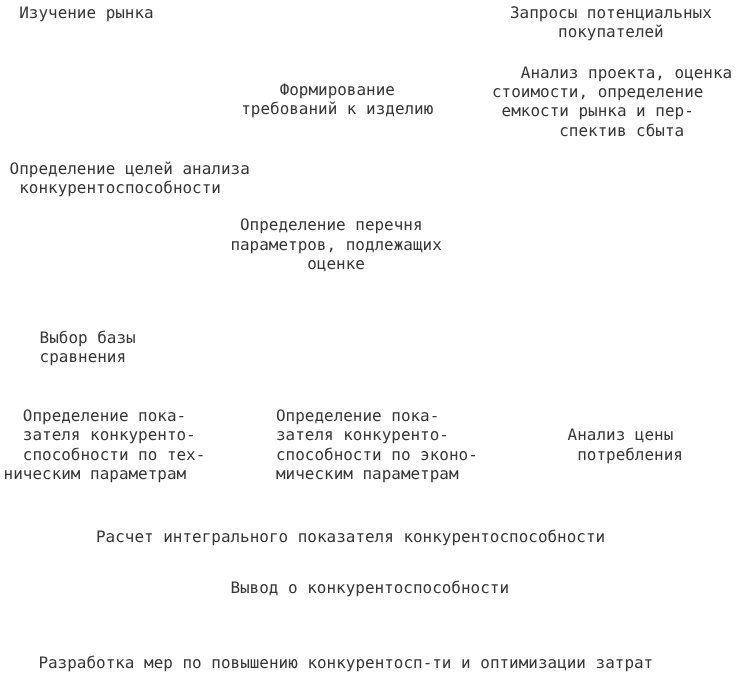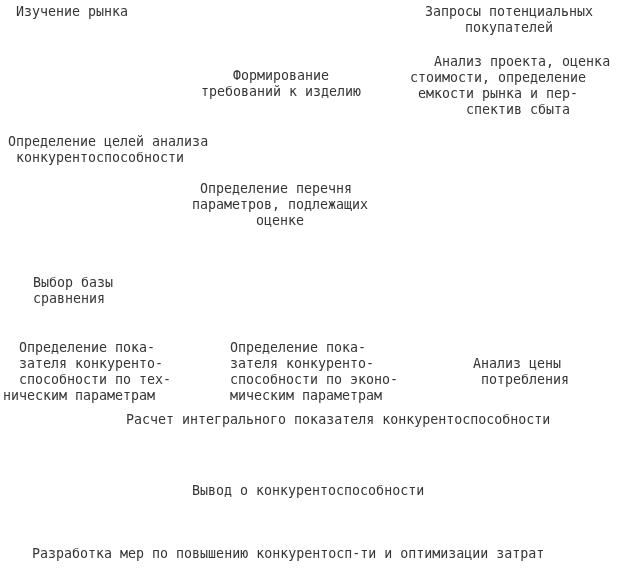--- a/index.html
+++ b/index.html
@@ -28,21 +28,21 @@
   .b2  { left: 425px; top: 4px;   }
   .b3  { left: 201px; top: 68px;  }
   .b4  { left: 410px; top: 54px;  }
   .b5  { left: 8px;   top: 134px; }
   .b6  { left: 192px; top: 181px; }
   .b7  { left: 33px;  top: 275px; }
   .b8  { left: 403px; top: 246px; }
   .b9  { left: 3px;   top: 340px; }
   .b10 { left: 230px; top: 340px; }
   .b11 { left: 473px; top: 356px; }
-  .b12 { left: 80px;  top: 412px; margin-left: 46px; }
+  .b12 { left: 80px;  top: 441px; }
   .b13 { left: 192px; top: 483px; }
   .b14 { left: 32px;  top: 546px; }
 </style>
 </head>
 <body>
 
 <div class="canvas">
   <div class="tblock b0">Изучение рынка</div>
   <div class="tblock b2">Запросы потенциальных
      покупателей</div>

